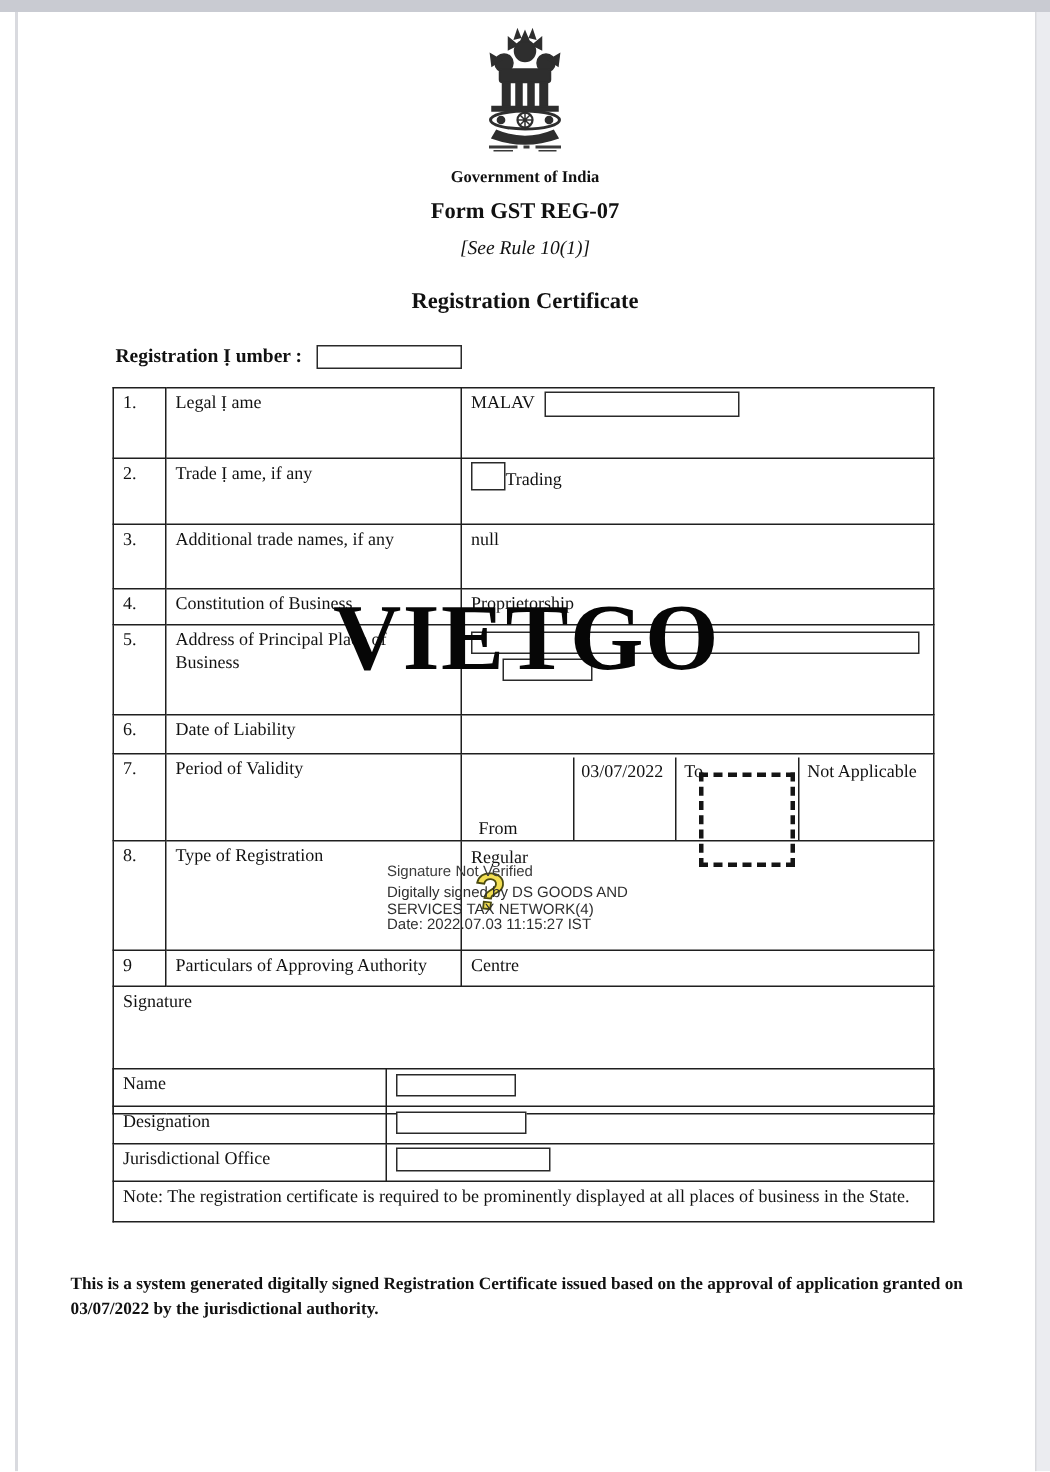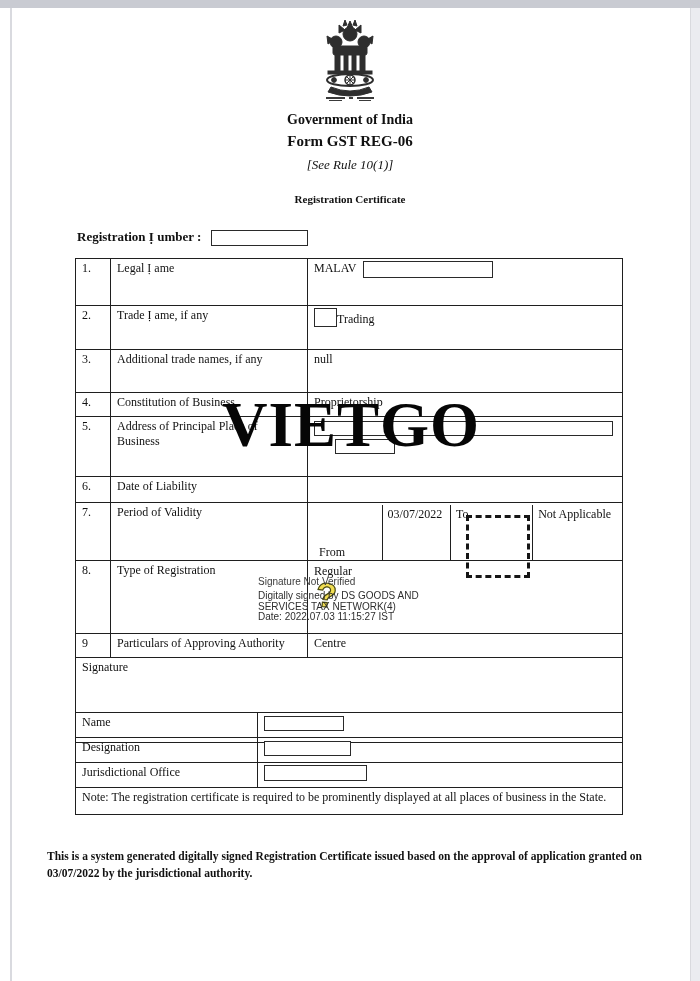--- a/index.html
+++ b/index.html
@@ -3,24 +3,24 @@
 <meta charset="utf-8">
 <style>
   html,body{margin:0;padding:0;background:#ffffff;}
   #page{position:relative;width:700px;height:981px;background:#ffffff;overflow:hidden;
         font-family:"Liberation Serif", serif;color:#111;}
   
   .top-bar{position:absolute;left:0;top:0;width:700px;height:8px;background:#c9cbd2;}
   .left-line{position:absolute;left:10px;top:8px;width:2px;height:973px;background:#d9dadf;}
   .right-strip{position:absolute;left:690px;top:8px;width:10px;height:973px;background:#ebecf0;border-left:1px solid #d9dade;box-sizing:border-box;}
   .hdr{position:absolute;left:0;width:700px;text-align:center;}
-  .h-gov{top:112px;font-size:14px;font-weight:bold;}
+  .h-gov{top:112px;font-size:11px;font-weight:bold;}
   .h-form{top:133px;font-size:15px;font-weight:bold;}
   .h-rule{top:157px;font-size:13px;font-style:italic;}
-  .h-cert{top:193px;font-size:11px;font-weight:bold;}
+  .h-cert{top:193px;font-size:15px;font-weight:bold;}
 
   .emblem{position:absolute;left:314px;top:16px;}
 
   .regnum{position:absolute;left:77px;top:229px;font-size:13px;font-weight:bold;white-space:nowrap;}
   .rbox{display:inline-block;background:#fff;border:1px solid #2a2a2a;vertical-align:middle;}
 
   table.grid{position:absolute;left:75px;border-collapse:collapse;table-layout:fixed;
              font-size:12px;z-index:1;background:transparent;}
   table.grid td{border:1px solid #1f1f1f;vertical-align:top;padding:2px 4px 0 6px;overflow:hidden;}
   td.numc{padding-left:8px;}
@@ -76,21 +76,21 @@
         <path d="M17 71 q19 8 38 0 l3 5 q-22 8 -44 0 z"></path>
       </g>
       <g stroke="#3a3a3a" stroke-width="2" fill="none">
         <path d="M12 82 h19 M35 82 h4 M43 82 h17"></path>
         <path d="M15 84.5 h13 M45 84.5 h12" stroke-width="1"></path>
       </g>
     </svg>
   </div>
 
   <div class="hdr h-gov">Government of India</div>
-  <div class="hdr h-form">Form GST REG-06</div>
+  <div class="hdr h-form">Form GST REG-07</div>
   <div class="hdr h-rule">[See Rule 10(1)]</div>
   <div class="hdr h-cert">Registration Certificate</div>
 
   <div class="regnum">
     <span>Registration Ị umber :</span>
     <span class="rbox" style="width:95px;height:14px;margin-left:6px;"></span>
   </div>
 
   <table class="grid" style="top:258px;width:547px;">
     <colgroup>

